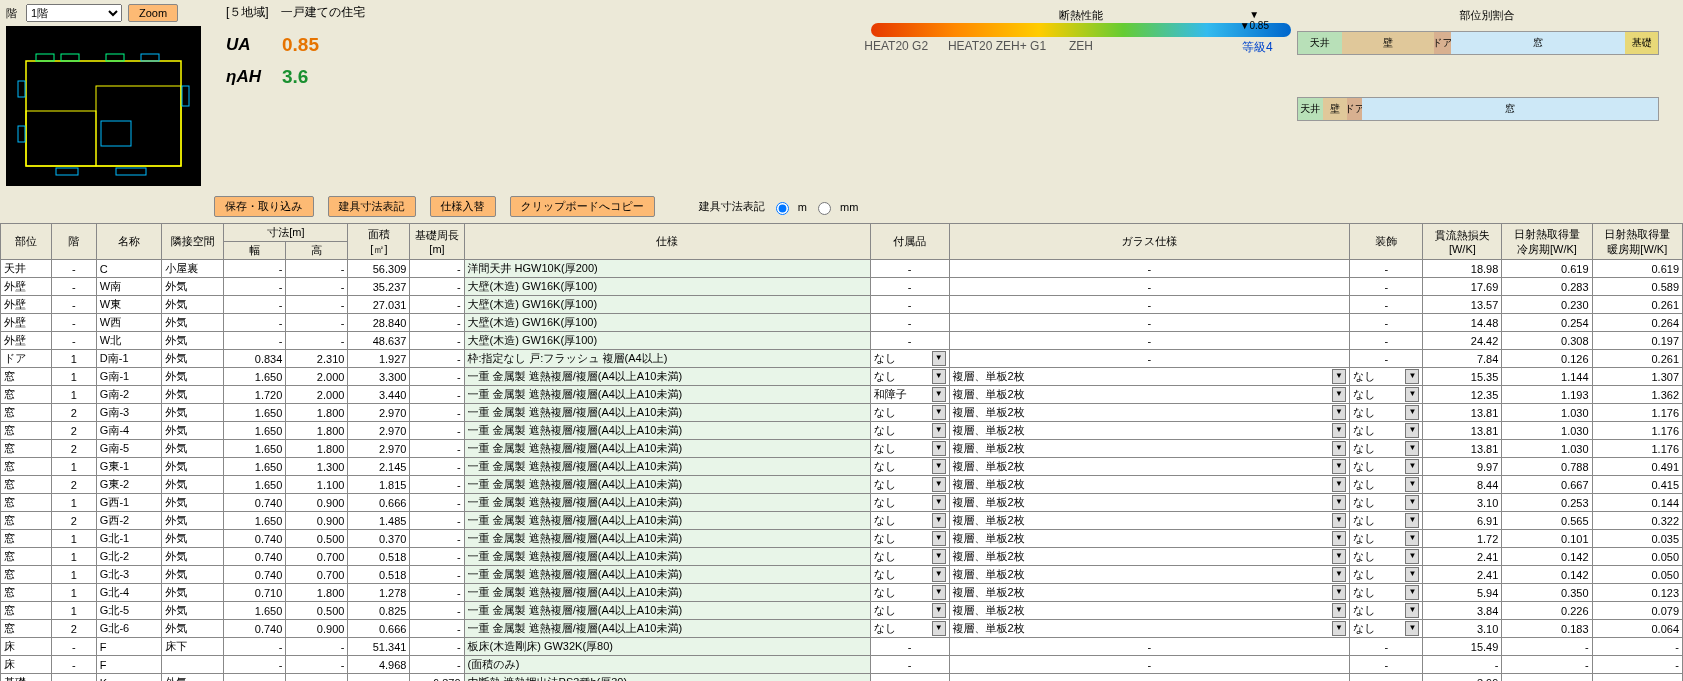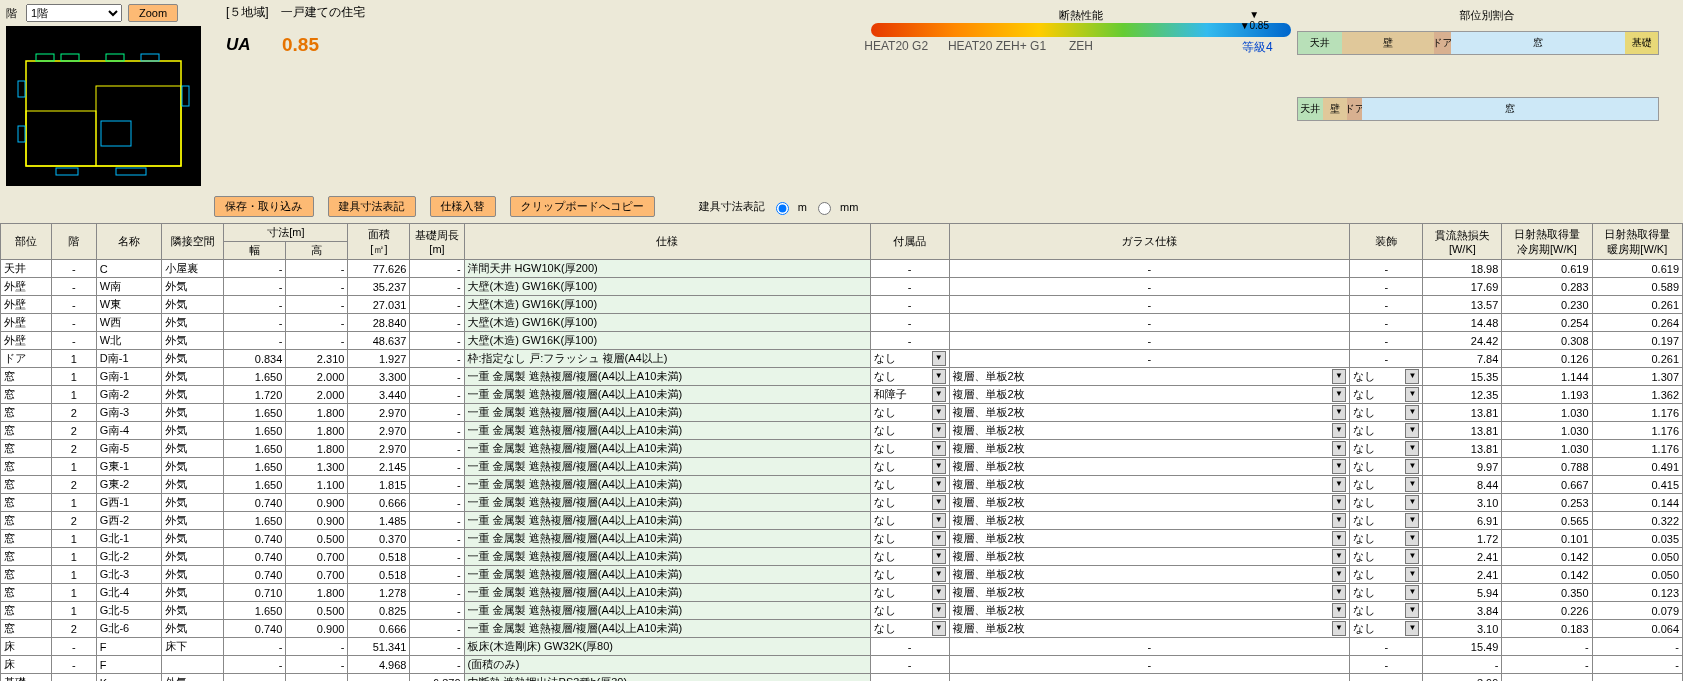--- a/index.html
+++ b/index.html
@@ -75,20 +75,24 @@
     <rect x="95" y="95" width="30" height="25" fill="none" stroke="#00bbff"></rect>
    </svg>
   </div>
  </div>
 
  <div class="mid-col">
   <div class="title-row">[５地域]　一戸建ての住宅</div>
   <div class="metric-row">
         <span class="metric-lbl">UA</span>
         <span class="metric-val ua">0.85</span>
+      </div>
+  <div class="metric-row">
+        <span class="metric-lbl">ηAH</span>
+        <span class="metric-val ah">3.6</span>
       </div>
  </div>
 
  <div class="perf-col">
   <div class="perf-title">断熱性能</div>
   <div class="gradbar grad1">
    <span class="marker" style="right:22px">▼0.85</span>
    <span class="tickb" style="left:6%">HEAT20
 G2</span>
    <span class="tickb" style="left:30%">HEAT20 ZEH+
@@ -179,21 +183,21 @@
 </tr>
 </thead>
 <tbody id="tbody">
         <tr>
           <td class="l">天井</td>
           <td>-</td>
           <td class="l">C</td>
           <td class="l">小屋裏</td>
           <td class="r">-</td>
           <td class="r">-</td>
-          <td class="r">77.626</td>
+          <td class="r">56.309</td>
           <td class="r">-</td>
           <td class="l spec">洋間天井 HGW10K(厚200)</td>
           <td style="text-align: center;">-</td>
           <td style="text-align: center;">-</td>
           <td style="text-align: center;">-</td>
           <td class="r">18.98</td>
           <td class="r">0.619</td>
           <td class="r">0.619</td>
         </tr>
         <tr>

